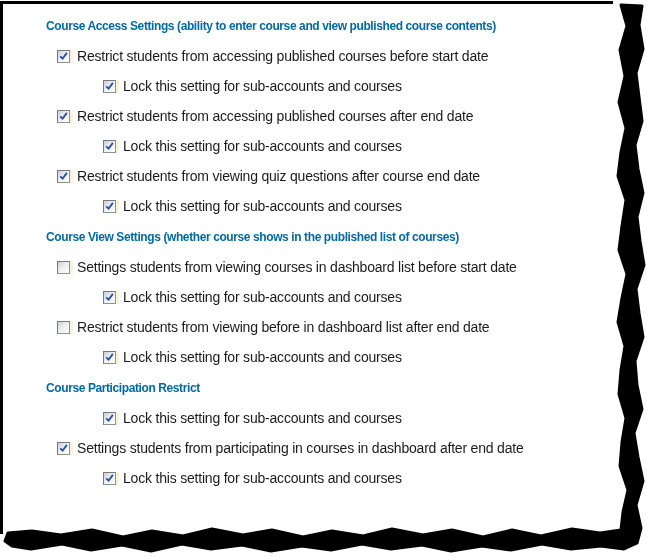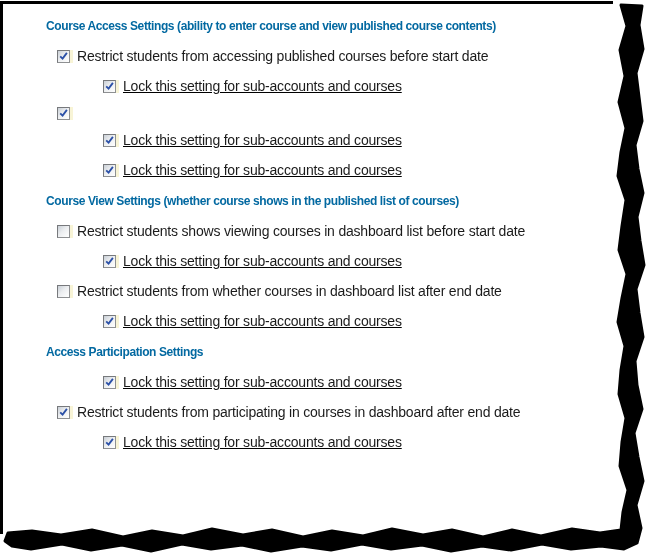--- a/index.html
+++ b/index.html
@@ -27,21 +27,21 @@
   }
   .row{
     display:flex;
     align-items:center;
     gap:7px;
     line-height:19px;
     margin:0 0 11px 0;
     white-space:nowrap;
   }
   .level-1{margin-left:27px;}
-  .level-2{margin-left:73px;text-decoration:underline;}
+  .level-2{margin-left:73px;}
   .lbl{
     font-size:14px;
     letter-spacing:-0.2px;
     color:var(--text,#1b1b1b);
     cursor:default;
   }
   .checkbox{
     position:relative;
     width:13px;height:13px;
     flex:0 0 13px;
@@ -109,82 +109,91 @@
             </svg>
           </span>
           <label class="lbl">Lock this setting for sub-accounts and courses</label>
         </div>
         <div class="row level-1">
           <span class="checkbox checked" role="checkbox" aria-checked="true">
             <svg class="check" viewBox="0 0 12 12">
               <path d="M2.4 6.3 L5 8.9 L9.7 2.6"></path>
             </svg>
           </span>
-        </div>
-        <div class="row level-2">
-          <span class="checkbox checked" role="checkbox" aria-checked="true">
-            <svg class="check" viewBox="0 0 12 12">
-              <path d="M2.4 6.3 L5 8.9 L9.7 2.6"></path>
-            </svg>
-          </span>
-          <label class="lbl">Lock this setting for sub-accounts and courses</label>
+          <label class="lbl">Restrict students from accessing published courses after end date</label>
+        </div>
+        <div class="row level-2">
+          <span class="checkbox checked" role="checkbox" aria-checked="true">
+            <svg class="check" viewBox="0 0 12 12">
+              <path d="M2.4 6.3 L5 8.9 L9.7 2.6"></path>
+            </svg>
+          </span>
+          <label class="lbl">Lock this setting for sub-accounts and courses</label>
+        </div>
+        <div class="row level-1">
+          <span class="checkbox checked" role="checkbox" aria-checked="true">
+            <svg class="check" viewBox="0 0 12 12">
+              <path d="M2.4 6.3 L5 8.9 L9.7 2.6"></path>
+            </svg>
+          </span>
+          <label class="lbl">Restrict students from viewing quiz questions after course end date</label>
         </div>
         <div class="row level-2">
           <span class="checkbox checked" role="checkbox" aria-checked="true">
             <svg class="check" viewBox="0 0 12 12">
               <path d="M2.4 6.3 L5 8.9 L9.7 2.6"></path>
             </svg>
           </span>
           <label class="lbl">Lock this setting for sub-accounts and courses</label>
         </div>
       </div>
       <div class="section">
         <div class="heading">Course View Settings (whether course shows in the published list of courses)</div>
         <div class="row level-1">
           <span class="checkbox" role="checkbox" aria-checked="false"></span>
-          <label class="lbl">Restrict students shows viewing courses in dashboard list before start date</label>
+          <label class="lbl">Settings students from viewing courses in dashboard list before start date</label>
         </div>
         <div class="row level-2">
           <span class="checkbox checked" role="checkbox" aria-checked="true">
             <svg class="check" viewBox="0 0 12 12">
               <path d="M2.4 6.3 L5 8.9 L9.7 2.6"></path>
             </svg>
           </span>
           <label class="lbl">Lock this setting for sub-accounts and courses</label>
         </div>
         <div class="row level-1">
           <span class="checkbox" role="checkbox" aria-checked="false"></span>
-          <label class="lbl">Restrict students from whether courses in dashboard list after end date</label>
+          <label class="lbl">Restrict students from viewing before in dashboard list after end date</label>
         </div>
         <div class="row level-2">
           <span class="checkbox checked" role="checkbox" aria-checked="true">
             <svg class="check" viewBox="0 0 12 12">
               <path d="M2.4 6.3 L5 8.9 L9.7 2.6"></path>
             </svg>
           </span>
           <label class="lbl">Lock this setting for sub-accounts and courses</label>
         </div>
       </div>
       <div class="section">
-        <div class="heading">Access Participation Settings</div>
-        <div class="row level-2">
-          <span class="checkbox checked" role="checkbox" aria-checked="true">
-            <svg class="check" viewBox="0 0 12 12">
-              <path d="M2.4 6.3 L5 8.9 L9.7 2.6"></path>
-            </svg>
-          </span>
-          <label class="lbl">Lock this setting for sub-accounts and courses</label>
-        </div>
-        <div class="row level-1">
-          <span class="checkbox checked" role="checkbox" aria-checked="true">
-            <svg class="check" viewBox="0 0 12 12">
-              <path d="M2.4 6.3 L5 8.9 L9.7 2.6"></path>
-            </svg>
-          </span>
-          <label class="lbl">Restrict students from participating in courses in dashboard after end date</label>
+        <div class="heading">Course Participation Restrict</div>
+        <div class="row level-2">
+          <span class="checkbox checked" role="checkbox" aria-checked="true">
+            <svg class="check" viewBox="0 0 12 12">
+              <path d="M2.4 6.3 L5 8.9 L9.7 2.6"></path>
+            </svg>
+          </span>
+          <label class="lbl">Lock this setting for sub-accounts and courses</label>
+        </div>
+        <div class="row level-1">
+          <span class="checkbox checked" role="checkbox" aria-checked="true">
+            <svg class="check" viewBox="0 0 12 12">
+              <path d="M2.4 6.3 L5 8.9 L9.7 2.6"></path>
+            </svg>
+          </span>
+          <label class="lbl">Settings students from participating in courses in dashboard after end date</label>
         </div>
         <div class="row level-2">
           <span class="checkbox checked" role="checkbox" aria-checked="true">
             <svg class="check" viewBox="0 0 12 12">
               <path d="M2.4 6.3 L5 8.9 L9.7 2.6"></path>
             </svg>
           </span>
           <label class="lbl">Lock this setting for sub-accounts and courses</label>
         </div>
       </div>

